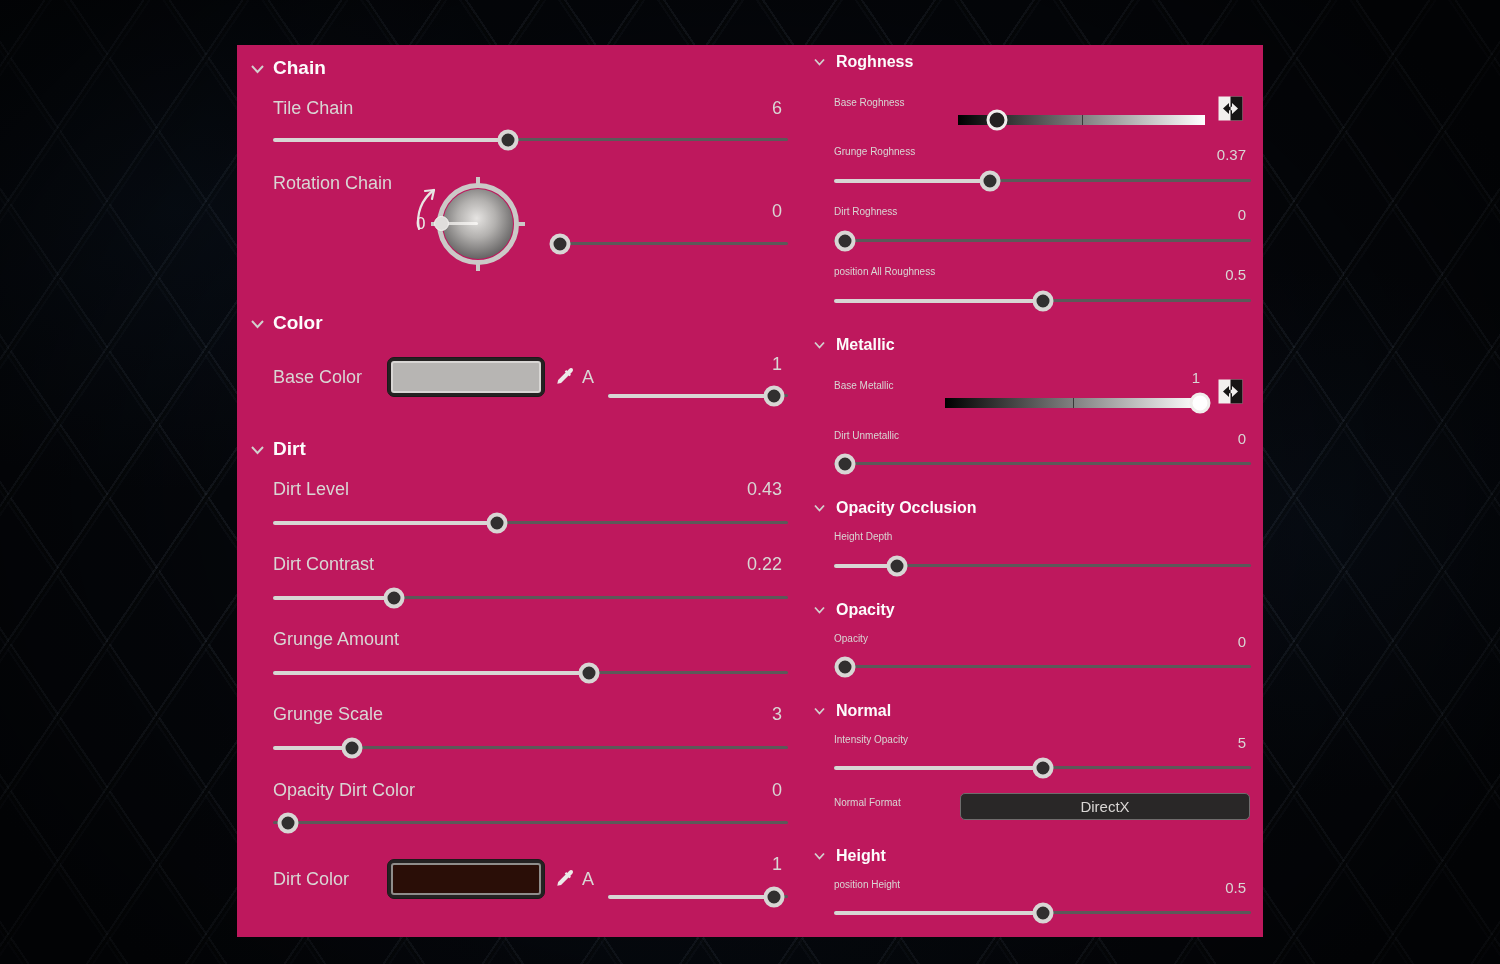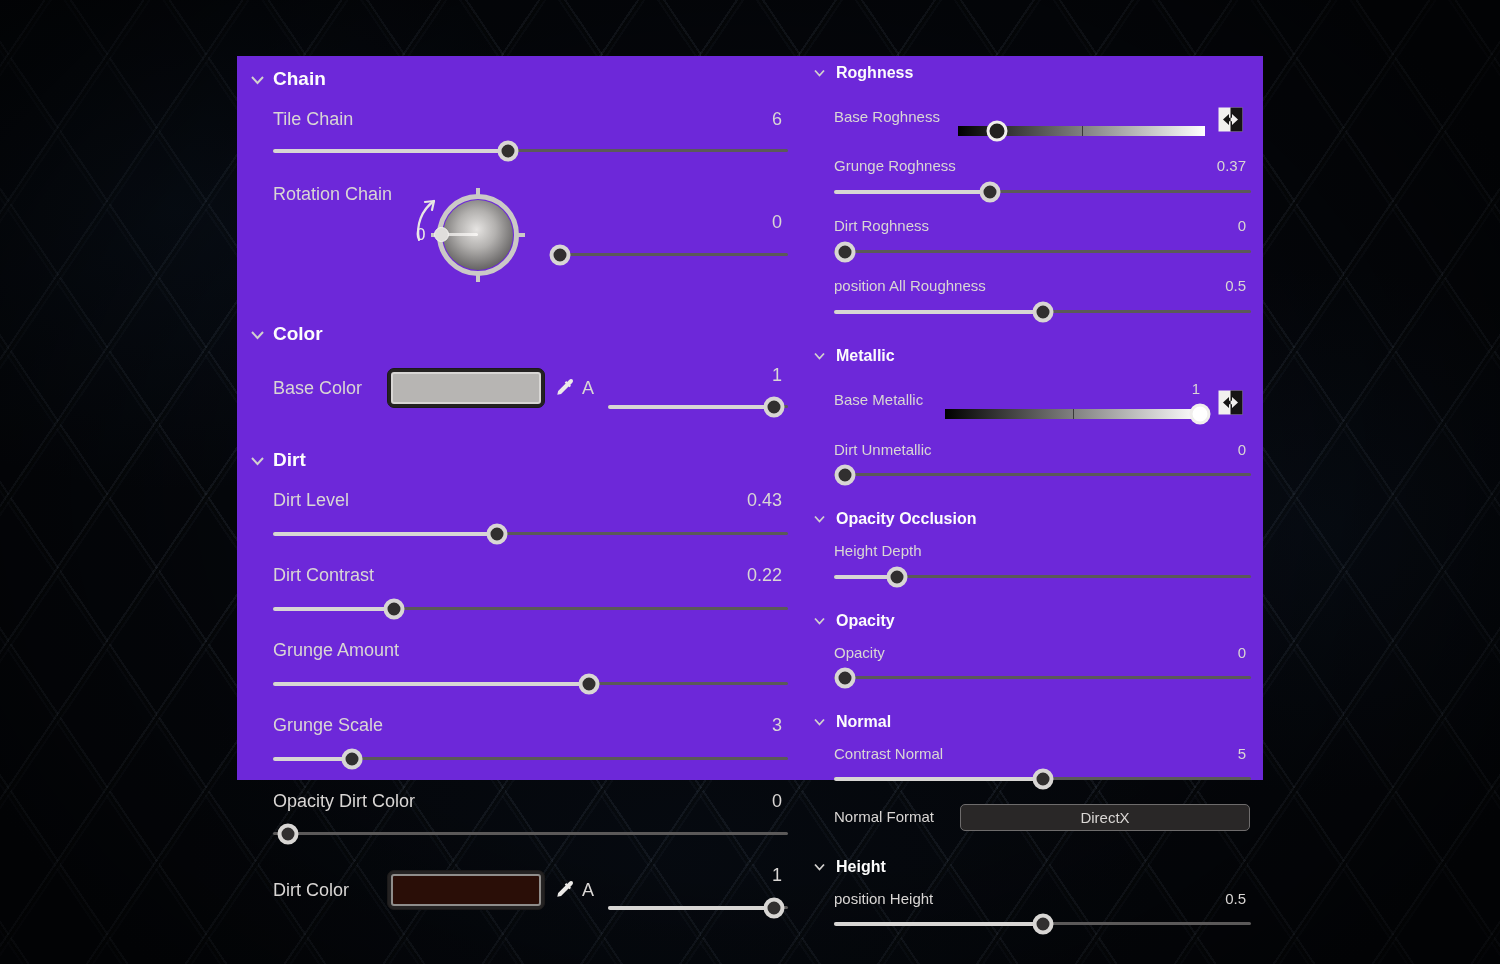--- a/index.html
+++ b/index.html
@@ -9,29 +9,29 @@
     background-color:#04060a;
     background-image:
       radial-gradient(ellipse 900px 700px at 50% 50%, rgba(0,0,0,0) 55%, rgba(0,0,0,0.55) 100%),
       radial-gradient(ellipse 600px 400px at 12% 22%, rgba(30,60,95,0.14), rgba(0,0,0,0) 70%),
       radial-gradient(ellipse 500px 380px at 88% 55%, rgba(25,50,80,0.12), rgba(0,0,0,0) 70%),
       radial-gradient(ellipse 700px 500px at 45% 88%, rgba(20,40,65,0.10), rgba(0,0,0,0) 70%),
       repeating-linear-gradient(124deg, rgba(0,0,0,0) 0 36px, rgba(130,145,165,0.10) 36px 38px, rgba(5,7,9,0.95) 38px 41px, rgba(100,115,135,0.06) 41px 43px, rgba(0,0,0,0) 43px 82px),
       repeating-linear-gradient(236deg, rgba(0,0,0,0) 0 36px, rgba(130,145,165,0.10) 36px 38px, rgba(5,7,9,0.95) 38px 41px, rgba(100,115,135,0.06) 41px 43px, rgba(0,0,0,0) 43px 82px);
   }
   .panel{
-    position:absolute;left:237px;top:56px;width:1026px;height:724px;
-    background:#6d28d9;color:#d9d6d4;
+    position:absolute;left:237px;top:45px;width:1026px;height:892px;
+    background:#be185d;color:#d9d6d4;
   }
   .hdrL,.hdrR{position:absolute;font-weight:700;color:#fcfcfc;white-space:nowrap;}
   .hdrL{font-size:19px;}
   .hdrR{font-size:16px;}
   .lblL,.lblR,.valL,.valR{position:absolute;white-space:nowrap;color:#d9d6d4;}
   .lblL{font-size:18px;}
-  .lblR{font-size:15px;}
+  .lblR{font-size:10px;}
   .valL{font-size:18px;left:36px;width:509px;text-align:right;}
   .valR{font-size:15px;left:597px;width:412px;text-align:right;}
   .chev{position:absolute;}
   .trk{position:absolute;height:3px;background:#5b5959;border-radius:2px;}
   .trk .fill{position:absolute;left:0;top:-0.5px;height:4px;background:#d8d6d4;border-radius:2px;}
   .hnd{position:absolute;top:50%;transform:translate(-50%,-50%);width:13px;height:13px;
        border:4px solid #d8d6d4;border-radius:50%;background:#312f2f;}
   .gtrk{position:absolute;height:10px;background:linear-gradient(to right,#000,#fff);}
   .gtick{position:absolute;left:50%;top:0;width:1px;height:100%;background:rgba(45,45,45,0.85);}
   .ghnd{position:absolute;top:50%;transform:translate(-50%,-50%);width:15px;height:15px;
@@ -258,21 +258,21 @@
   <div class="trk" style="left:597px;top:620px;width:417px">
     <div class="fill" style="width:0%"></div>
     <div class="hnd" style="left:2.6%"></div>
   </div>
 
   <svg class="chev" style="left:576px;top:660px" width="13" height="12" viewBox="0 0 13 12">
     <polyline points="2,3.5 6.5,8.5 11,3.5" fill="none" stroke="#d2d0ce" stroke-width="1.8"></polyline>
   </svg>
   <div class="hdrR" style="left:599px;top:657px">Normal</div>
 
-  <div class="lblR" style="left:597px;top:689px">Contrast Normal</div>
+  <div class="lblR" style="left:597px;top:689px">Intensity Opacity</div>
   <div class="valR" style="top:689px">5</div>
   <div class="trk" style="left:597px;top:721px;width:417px">
     <div class="fill" style="width:50%"></div>
     <div class="hnd" style="left:50%"></div>
   </div>
 
   <div class="lblR" style="left:597px;top:752px">Normal Format</div>
   <div class="dropdown" style="left:723px;top:748px;width:290px;height:27px">
     <span>DirectX</span>
   </div>

